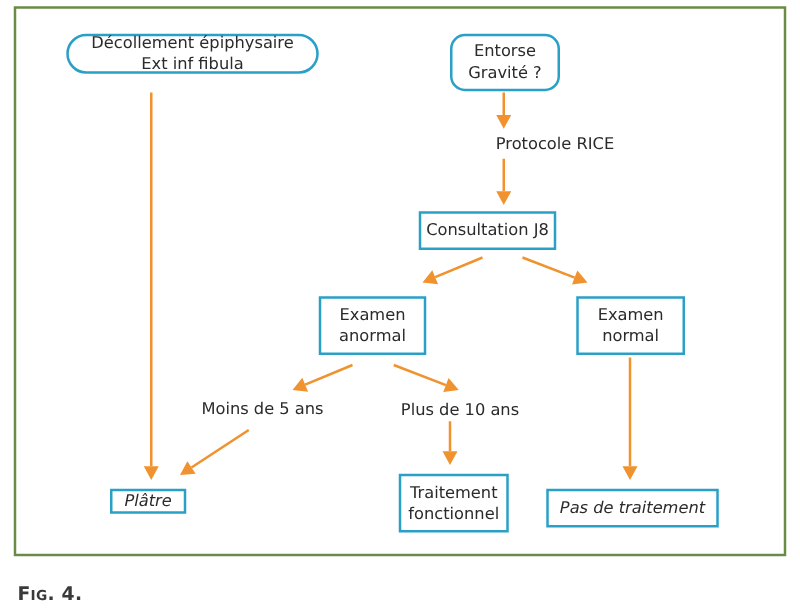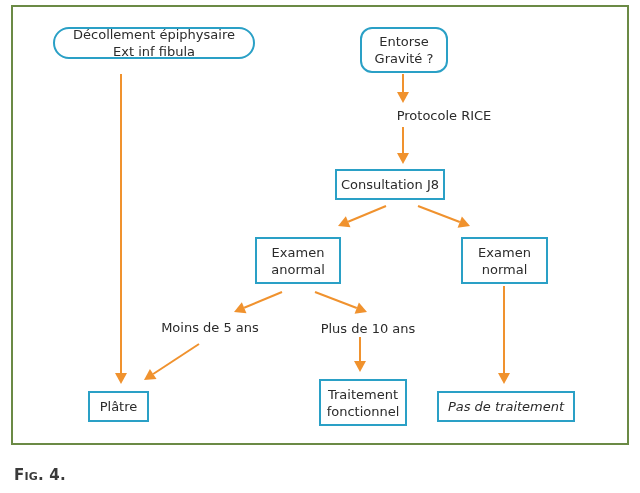--- a/index.html
+++ b/index.html
@@ -56,18 +56,18 @@
 <div class="node" style="left: 360px; top: 27px; width: 88px; height: 46px; border-color: rgb(42, 160, 198); border-radius: 12px;">Entorse
 Gravité ?</div>
 <div class="label" style="left:350px; top:107px; width:108px;margin-left:40px;">Protocole RICE</div>
 <div class="node" style="left: 335px; top: 169px; width: 110px; height: 31px; border-color: rgb(42, 160, 198);">Consultation J8</div>
 <div class="node" style="left: 255px; top: 237px; width: 86px; height: 47px; border-color: rgb(42, 160, 198);">Examen
 anormal</div>
 <div class="node" style="left: 461px; top: 237px; width: 87px; height: 47px; border-color: rgb(42, 160, 198);">Examen
 normal</div>
 <div class="label" style="left:155px; top:319px; width:110px;">Moins de 5 ans</div>
 <div class="label" style="left:318px; top:320px; width:100px;">Plus de 10 ans</div>
-<div class="node" style="left: 88px; top: 391px; width: 61px; height: 31px; border-color: rgb(42, 160, 198);">Plâtre</div>
+<div class="node" style="left: 88px; top: 391px; width: 61px; height: 20px; border-color: rgb(42, 160, 198); font-style: italic;">Plâtre</div>
 <div class="node" style="left: 319px; top: 379px; width: 88px; height: 47px; border-color: rgb(42, 160, 198); text-align: center;">Traitement
 fonctionnel</div>
 <div class="node" style="left: 437px; top: 391px; width: 138px; height: 31px; border-color: rgb(42, 160, 198); font-style: italic;">Pas de traitement</div>
 
 <div id="caption">Fig. 4.</div>
 
 </body></html>

